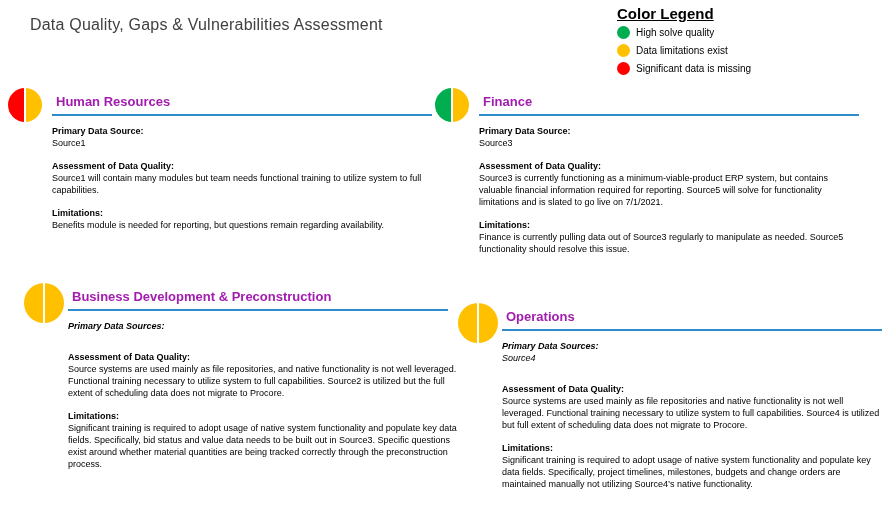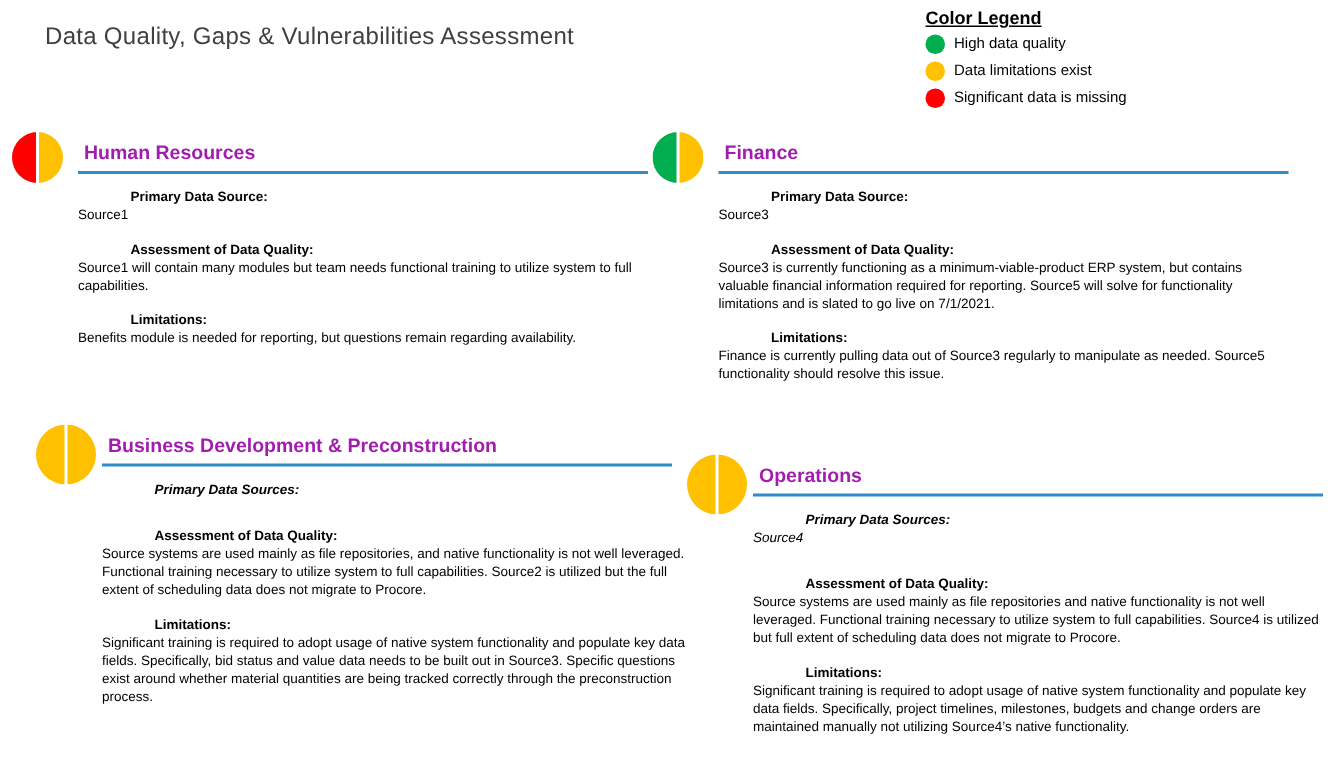--- a/index.html
+++ b/index.html
@@ -12,21 +12,21 @@
 
   
   .slide-title {
     position:absolute; left:30px; top:16px;
     font-size:16px; font-weight:400; color:#404040; letter-spacing:0.2px;
   }
 
   
   .legend { position:absolute; left:617px; top:5px; }
   .legend-title {
-    font-size:12px; font-weight:bold; color:#000;
+    font-size:15px; font-weight:bold; color:#000;
     text-decoration:underline; margin-bottom:4px;
   }
   .legend-item { display:flex; align-items:center; margin-bottom:5px; }
   .legend-dot {
     width:13px; height:13px; border-radius:50%; margin-right:6px; flex:0 0 13px;
   }
   .legend-label { font-size:10px; color:#000; }
 
   
   .quad { position:absolute; }
@@ -48,35 +48,35 @@
   .q-title {
     font-size:13px; font-weight:bold; color:#a21caf;
     padding-top:8px; padding-left:4px;
   }
   .q-rule { height:2px; background:#2F8BC9; margin-top:5px; margin-bottom:9px; }
 
   .q-body { width:392px; }
   .q-fin .q-body, .q-ops .q-body { width:382px; }
   .q-sec { margin-bottom:11px; }
   .q-sec.gap-lg { margin-bottom:19px;font-style:italic; }
-  .q-label { font-size:9px; font-weight:bold; line-height:12px; color:#000;margin-left:35px; }
+  .q-label { font-size:9px; font-weight:bold; line-height:12px; color:#000; }
   .q-text  { font-size:9px; line-height:12px; color:#000; }
 </style>
 </head>
 <body>
 
 <div class="slide">
 
   <h1 class="slide-title">Data Quality, Gaps &amp; Vulnerabilities Assessment</h1>
 
   <div class="legend">
     <div class="legend-title">Color Legend</div>
     <div class="legend-item">
       <span class="legend-dot" style="background-color: rgb(0, 174, 79);"></span>
-      <span class="legend-label">High data quality</span>
+      <span class="legend-label">High solve quality</span>
     </div>
     <div class="legend-item">
       <span class="legend-dot" style="background-color: rgb(255, 192, 0);"></span>
       <span class="legend-label">Data limitations exist</span>
     </div>
     <div class="legend-item">
       <span class="legend-dot" style="background-color: rgb(254, 0, 0);"></span>
       <span class="legend-label">Significant data is missing</span>
     </div>
   </div>

